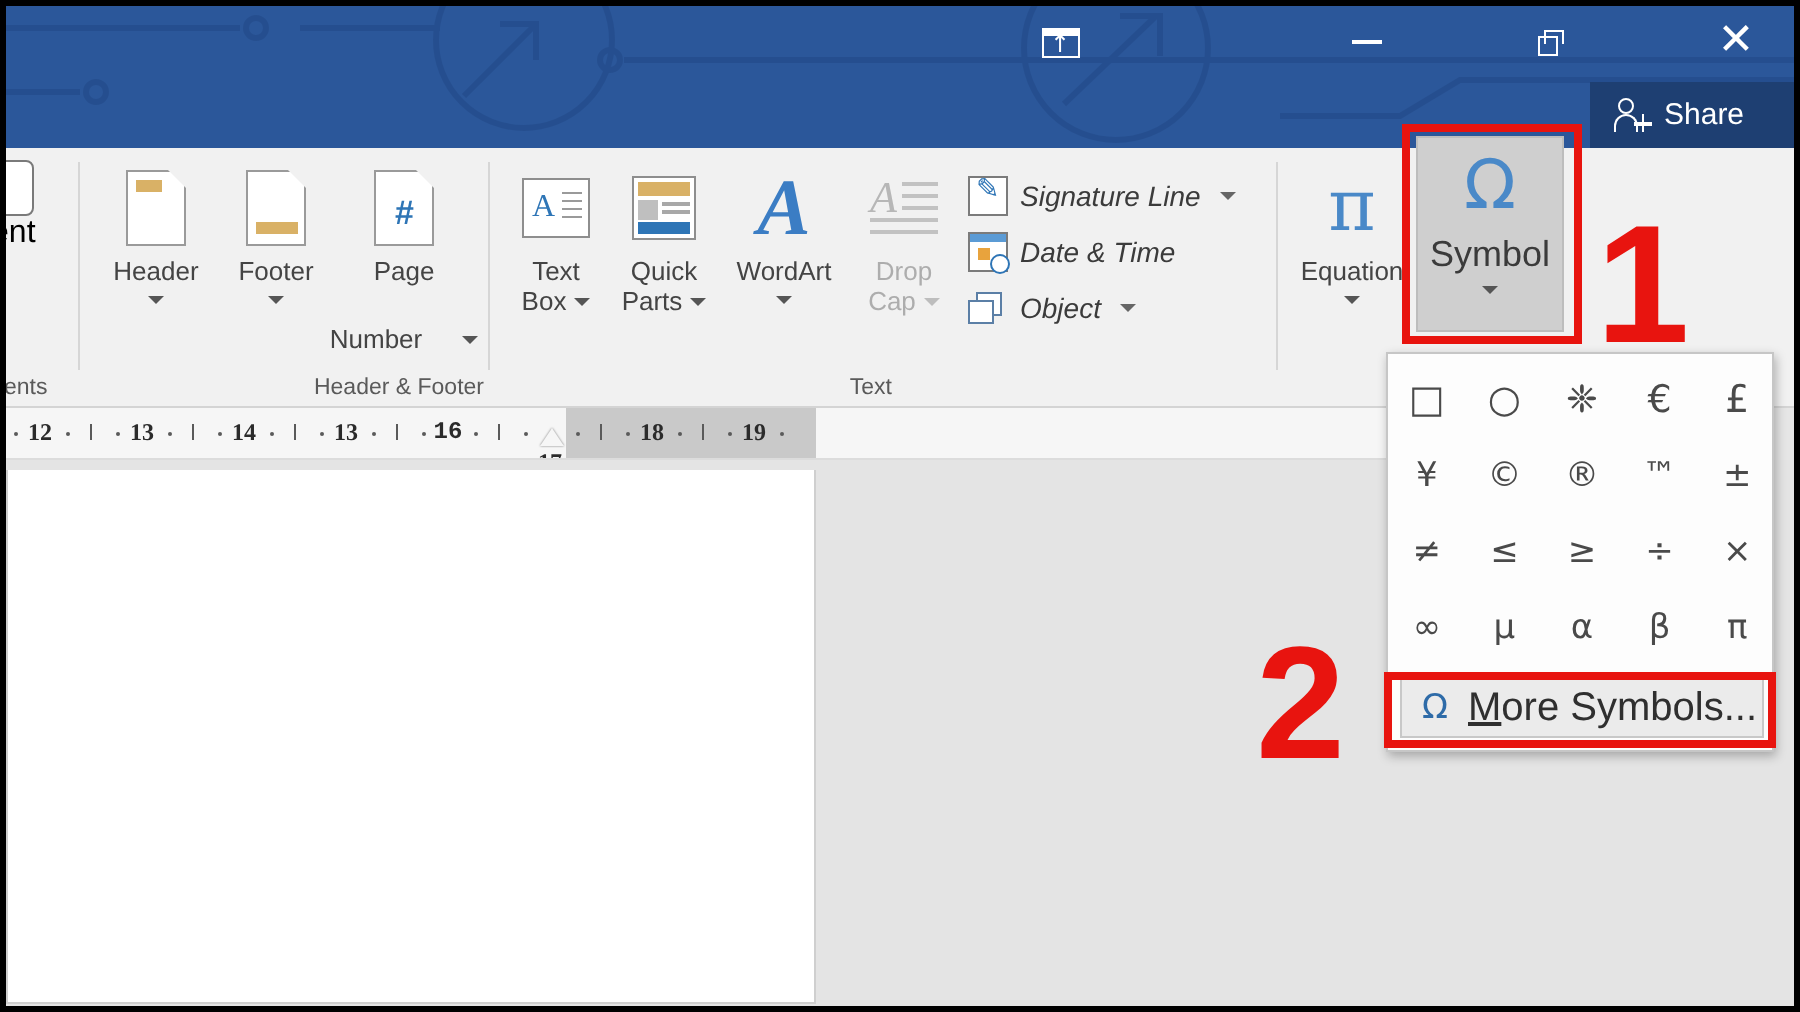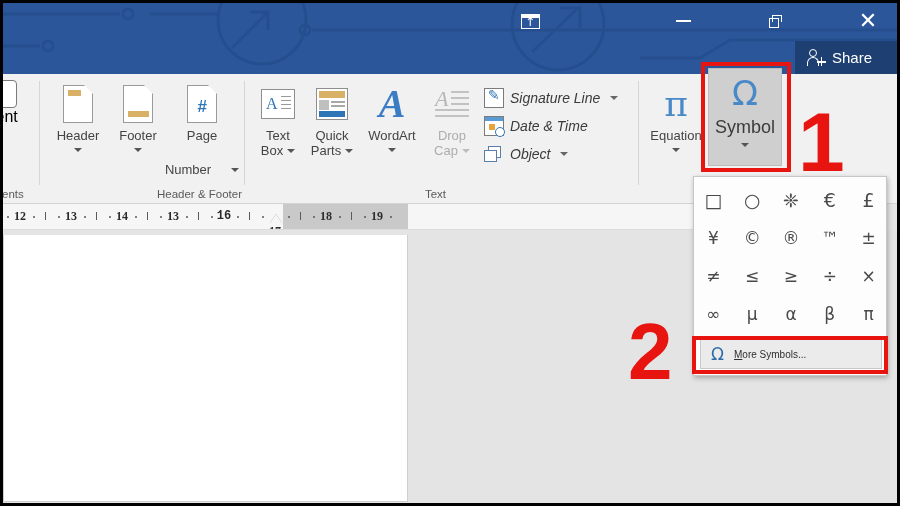--- a/index.html
+++ b/index.html
@@ -268,21 +268,21 @@
   }
   .symcell.big { font-size: 19px; }
   .more-row {
     position:absolute; left:6px; bottom:6px; width:182px; height:30px;
     background:#ebebeb; border:1px solid #c8c8c8;
     display:flex; align-items:center; gap:10px; padding-left:10px;
   }
   .more-row .om {
     font-size:17px; color:#2e6ba8; font-family:"DejaVu Sans", sans-serif;
   }
-  .more-row .txt { font-size:10px; color:#2f2f2f; }
+  .more-row .txt { font-size:20px; color:#2f2f2f; }
   .more-row .txt u { text-decoration: underline; }
 
   
   .redbox { position:absolute; border:4px solid #e8140f; }
   .rb-symbol { left:701px; top:62px; width:90px; height:110px; }
   .rb-more   { left:692px; top:336px; width:196px; height:38px; }
   .rednum {
     position:absolute; color:#e8140f; font-weight:bold;
     font-family:"Liberation Sans", sans-serif; line-height:1;
   }

